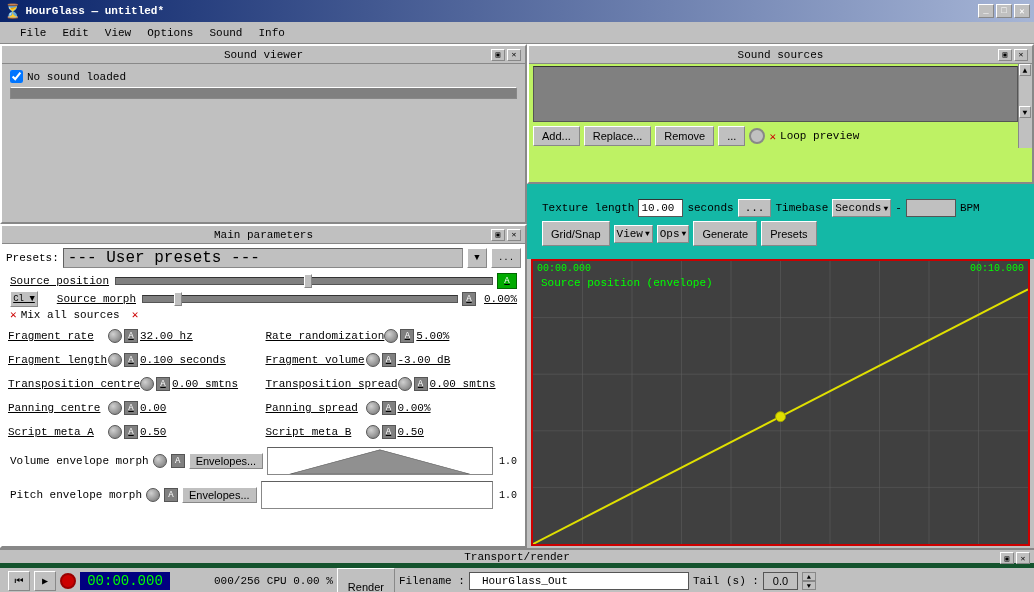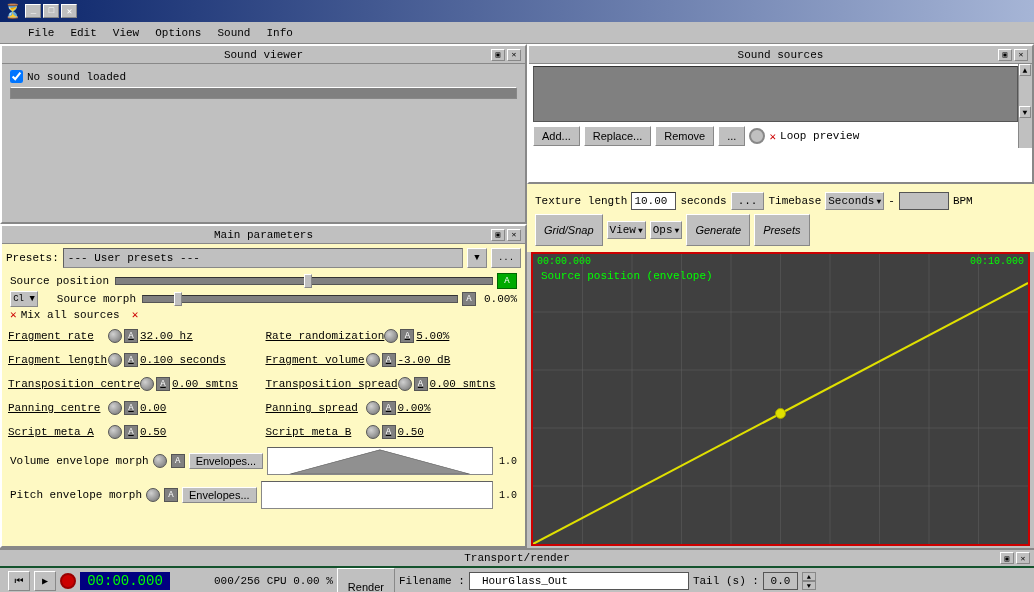--- a/index.html
+++ b/index.html
@@ -34,21 +34,21 @@
       font-size: 9px;
       display: flex; align-items: center; justify-content: center;
       cursor: pointer;
     }
     
     .menu-bar {
       background: #c0c0c0;
       height: 22px;
       display: flex;
       align-items: center;
-      padding: 0 20px;
+      padding: 0 12px;
       border-bottom: 1px solid #888;
     }
     .menu-item {
       padding: 2px 8px;
       font-size: 11px;
       cursor: pointer;
     }
     
     .main-layout {
       display: flex;
@@ -122,40 +122,40 @@
     .progress-bar-container {
       margin: 2px 4px;
       height: 12px;
       background: #808080;
       border: 1px solid #888;
       border-top-color: #fff;
     }
     
     .main-params {
       flex: 1;
-      background: #fef9c3;
+      background: #ffffff;
     }
     .params-content {
       padding: 4px;
     }
     .presets-row {
       display: flex;
       align-items: center;
       gap: 4px;
       margin-bottom: 4px;
     }
     .presets-label { font-size: 11px; }
     .presets-dropdown {
       flex: 1;
       height: 20px;
       background: #c0c0c0;
       border: 1px solid #888;
       border-top-color: #606060;
       border-left-color: #606060;
-      font-size: 11px;
+      font-size: 16px;
       padding: 0 4px;
       display: flex;
       align-items: center;
     }
     .presets-arrow {
       width: 20px; height: 20px;
       background: #c0c0c0;
       border: 1px solid #888;
       border-top-color: #fff;
       border-left-color: #fff;
@@ -289,21 +289,21 @@
       cursor: pointer;
       display: flex; align-items: center; justify-content: center;
     }
     
     .right-panel {
       flex: 1;
       display: flex;
       flex-direction: column;
     }
     .sound-sources-panel {
-      background: #ffffff;
+      background: #bef264;
       height: 140px;
     }
     .sources-controls {
       display: flex;
       align-items: center;
       gap: 4px;
       padding: 2px 4px;
     }
     .sources-btn {
       height: 20px;
@@ -375,29 +375,29 @@
       font-family: 'Courier New', monospace;
     }
     
     .grid-controls {
       display: flex;
       align-items: center;
       gap: 4px;
       padding: 0 4px 2px;
     }
     .grid-btn {
-      height: 32px;
+      height: 25px;
       padding: 0 8px;
       background: #c0c0c0;
       border: 1px solid #888;
       border-top-color: #fff;
       border-left-color: #fff;
       font-size: 11px;
       cursor: pointer;
-      display: flex; align-items: center; justify-content: center; font-style: italic;
+      display: flex; align-items: center; justify-content: center;
     }
     
     .envelope-editor {
       flex: 1;
       background: #404040;
       margin: 0 4px 2px;
       border: 2px solid #cc0000;
       position: relative;
       overflow: hidden;
     }
@@ -420,21 +420,21 @@
     }
     
     .transport-bar {
       height: 44px;
       background: #c0c0c0;
       border-top: 2px solid #888;
     }
     .transport-title {
       height: 18px;
       background: #c0c0c0;
-      border-bottom: 2px solid #14532d;
+      border-bottom: 5px solid #14532d;
       display: flex;
       align-items: center;
       justify-content: center;
       font-size: 11px;
       position: relative;
     }
     .transport-controls {
       display: flex;
       align-items: center;
       gap: 4px;
@@ -483,21 +483,21 @@
       font-size: 11px;
       font-family: 'Courier New', monospace;
       padding: 0 12px;
     }
     .tail-label { font-size: 11px; }
     .tail-input {
       width: 35px; height: 18px;
       background: #c0c0c0;
       border: 1px solid #555;
       font-size: 11px;
-      font-family: Liberation Mono, monospace;
+      font-family: Liberation Sans, sans-serif;
       padding: 0 2px;
       text-align: center;
     }
     .tail-spinners {
       display: flex;
       flex-direction: column;
     }
     .tail-spin-btn {
       width: 14px; height: 9px;
       background: #c0c0c0;
@@ -532,37 +532,39 @@
       border-top-color: #606060;
       position: relative;
       overflow: hidden;
     }
     
     .src-pos-row {
       display: flex;
       align-items: center;
       padding: 1px 4px;
       gap: 2px;
+      text-decoration: underline;
     }
     .src-pos-label { font-size: 11px; min-width: 100px; text-align: right; padding-right: 4px; }
     .src-slider {
       flex: 1;
       height: 8px;
       background: #808080;
       border: 1px solid #555;
       border-top-color: #333;
       position: relative;
     }
     .win-controls { position: absolute; right: 4px; top: 2px; display: flex; gap: 2px; }
   </style>
 </head>
 <body>
 
 <div class="title-bar">
   <span class="title-bar-icon">⏳</span>
+  <span class="title-bar-title">HourGlass — untitled*</span>
   <div class="title-bar-buttons">
     <div class="title-btn">_</div>
     <div class="title-btn">□</div>
     <div class="title-btn">✕</div>
   </div>
 </div>
 
 <div class="menu-bar">
   <span class="menu-item">File</span>
   <span class="menu-item">Edit</span>
@@ -769,21 +771,21 @@
           </div>
         </div>
         <div style="width:14px; background:#c0c0c0; border-left:1px solid #888;">
           <div style="width:12px;height:12px;background:#c0c0c0;border:1px solid #888;border-top-color:#fff;border-left-color:#fff;display:flex;align-items:center;justify-content:center;font-size:8px;cursor:pointer;">▲</div>
           <div style="flex:1;background:#c0c0c0;min-height:30px;"></div>
           <div style="width:12px;height:12px;background:#c0c0c0;border:1px solid #888;border-top-color:#fff;border-left-color:#fff;display:flex;align-items:center;justify-content:center;font-size:8px;cursor:pointer;">▼</div>
         </div>
       </div>
     </div>
 
-    <div style="background:#fef9c3; padding:4px;">
+    <div style="background:#14b8a6; padding:11px;">
       <div class="texture-controls">
         <span>Texture length</span>
         <input class="tex-input" type="text" value="10.00" style="">
         <span>seconds</span>
         <div class="tex-btn">...</div>
         <span>Timebase</span>
         <div class="tex-dropdown">
           <span>Seconds</span>
           <span class="tex-dropdown-arrow">▼</span>
         </div>

